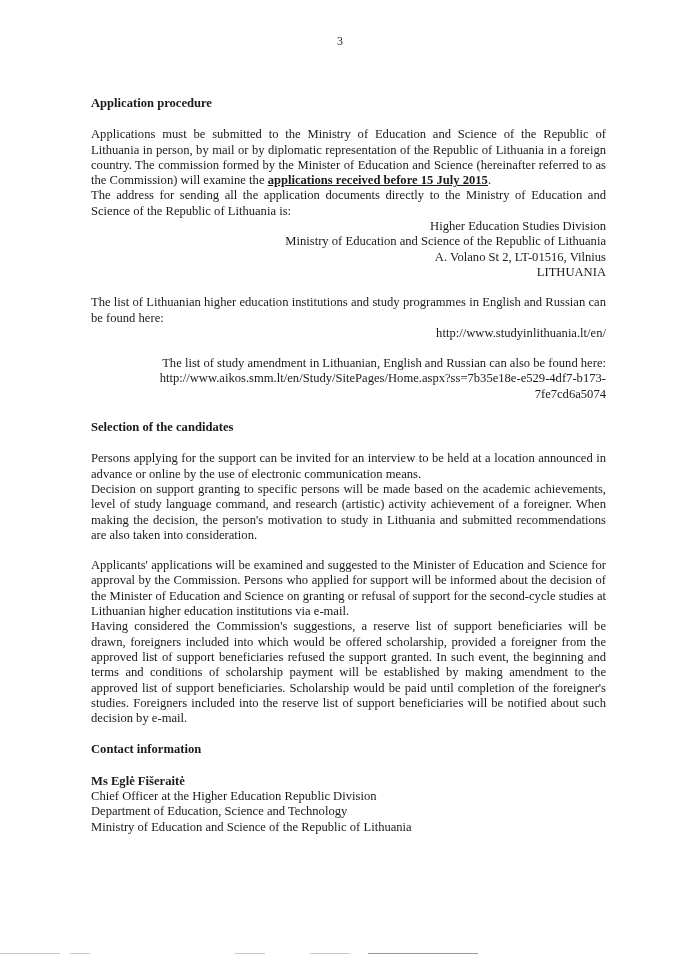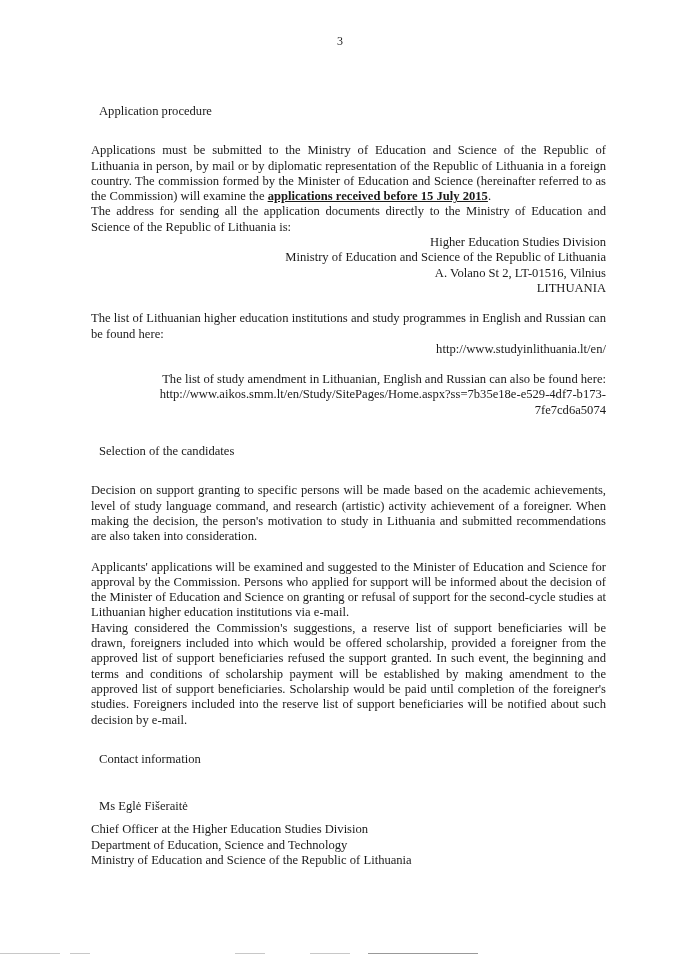--- a/index.html
+++ b/index.html
@@ -2,21 +2,21 @@
 <html><head>
 <meta charset="utf-8">
 <style>
   html, body { margin: 0; padding: 0; background: #ffffff; }
   body { width: 680px; height: 962px; position: relative; overflow: hidden;
          font-family: "Liberation Serif", "DejaVu Serif", serif; color: #1a1a1a; }
   .page-num { position: absolute; top: 34px; left: 0; width: 680px; text-align: center;
               font-size: 12px; }
   .content { position: absolute; left: 91px; top: 96px; width: 515px;
              font-size: 12.6px; line-height: 15.3px; }
-  .heading { font-weight: normal; margin: 8px; }
+  .heading { font-weight: bold; margin: 0; }
   p { margin: 0; text-align: justify; }
   .gap-s { height: 16px; }
   .gap-m { height: 15px; }
   .left { text-align: right; }
   a.link { color: #1a1a1a; }
   b { font-weight: bold; text-decoration: underline; }
   .footer-noise { position: absolute; top: 953px; left: 0; width: 680px; height: 2px; }
   .footer-noise span { position: absolute; top: 0; height: 1px; background: #c8c8c8; }
 </style>
 </head>
@@ -46,33 +46,34 @@
       <a class="link">http://www.aikos.smm.lt/en/Study/SitePages/Home.aspx?ss=7b35e18e-e529-4df7-b173-</a><br>
       <a class="link">7fe7cd6a5074</a>
     </div>
   </section>
 
   <div class="gap-s" style="height:18px"></div>
 
   <section>
     <p class="heading">Selection of the candidates</p>
     <div class="gap-s"></div>
+    <p>Persons applying for the support can be invited for an interview to be held at a location announced in advance or online by the use of electronic communication means.</p>
     <p>Decision on support granting to specific persons will be made based on the academic achievements, level of study language command, and research (artistic) activity achievement of a foreigner. When making the decision, the person's motivation to study in Lithuania and submitted recommendations are also taken into consideration.</p>
     <div class="gap-m"></div>
     <p>Applicants' applications will be examined and suggested to the Minister of Education and Science for approval by the Commission. Persons who applied for support will be informed about the decision of the Minister of Education and Science on granting or refusal of support for the second-cycle studies at Lithuanian higher education institutions via e-mail.</p>
     <p>Having considered the Commission's suggestions, a reserve list of support beneficiaries will be drawn, foreigners included into which would be offered scholarship, provided a foreigner from the approved list of support beneficiaries refused the support granted. In such event, the beginning and terms and conditions of scholarship payment will be established by making amendment to the approved list of support beneficiaries. Scholarship would be paid until completion of the foreigner's studies. Foreigners included into the reserve list of support beneficiaries will be notified about such decision by e-mail.</p>
   </section>
 
   <div class="gap-s"></div>
 
   <section>
     <p class="heading">Contact information</p>
     <div class="gap-s"></div>
     <div class="heading">Ms Eglė Fišeraitė</div>
-    <div>Chief Officer at the Higher Education Studies Division</div>
+    <div>Chief Officer at the Higher Education Republic Division</div>
     <div>Department of Education, Science and Technology</div>
     <div>Ministry of Education and Science of the Republic of Lithuania</div>
   </section>
 </div>
 
 <div class="footer-noise">
   <span style="left:0;width:60px"></span>
   <span style="left:70px;width:20px"></span>
   <span style="left:235px;width:30px"></span>
   <span style="left:310px;width:40px"></span>

